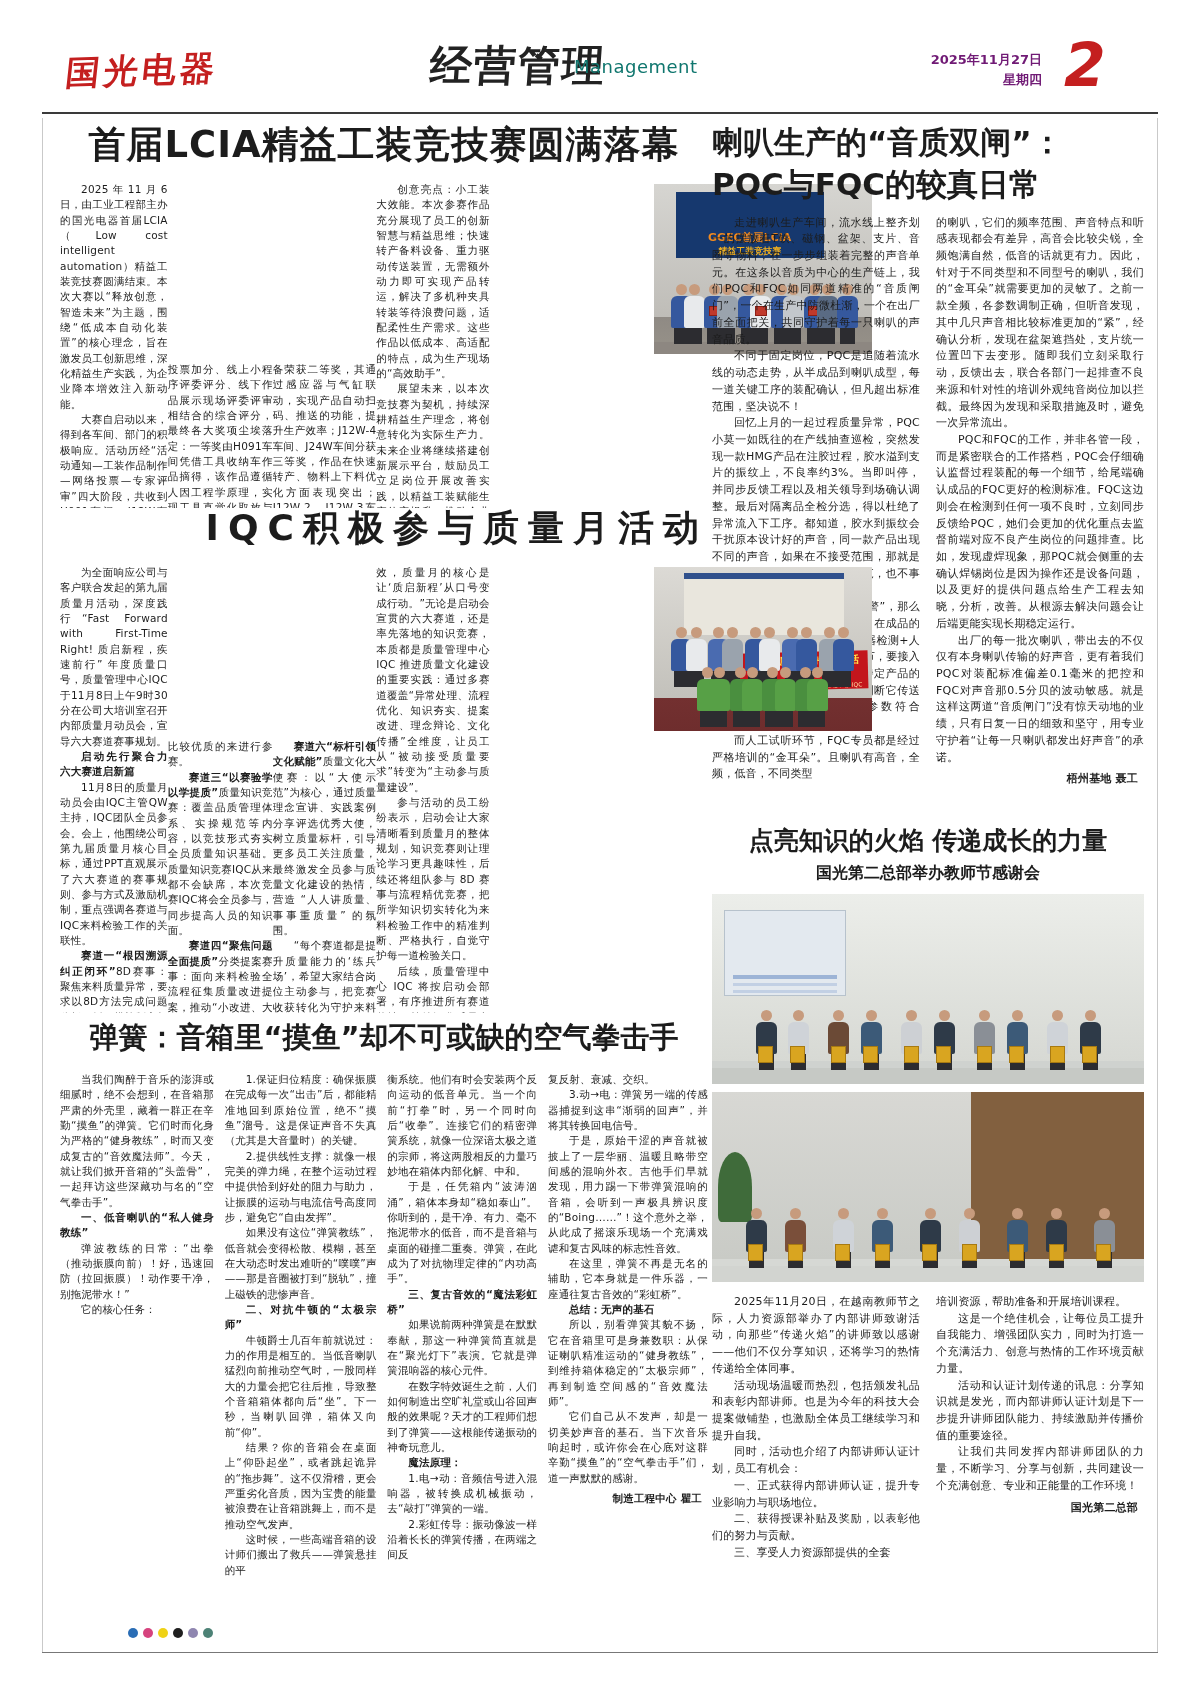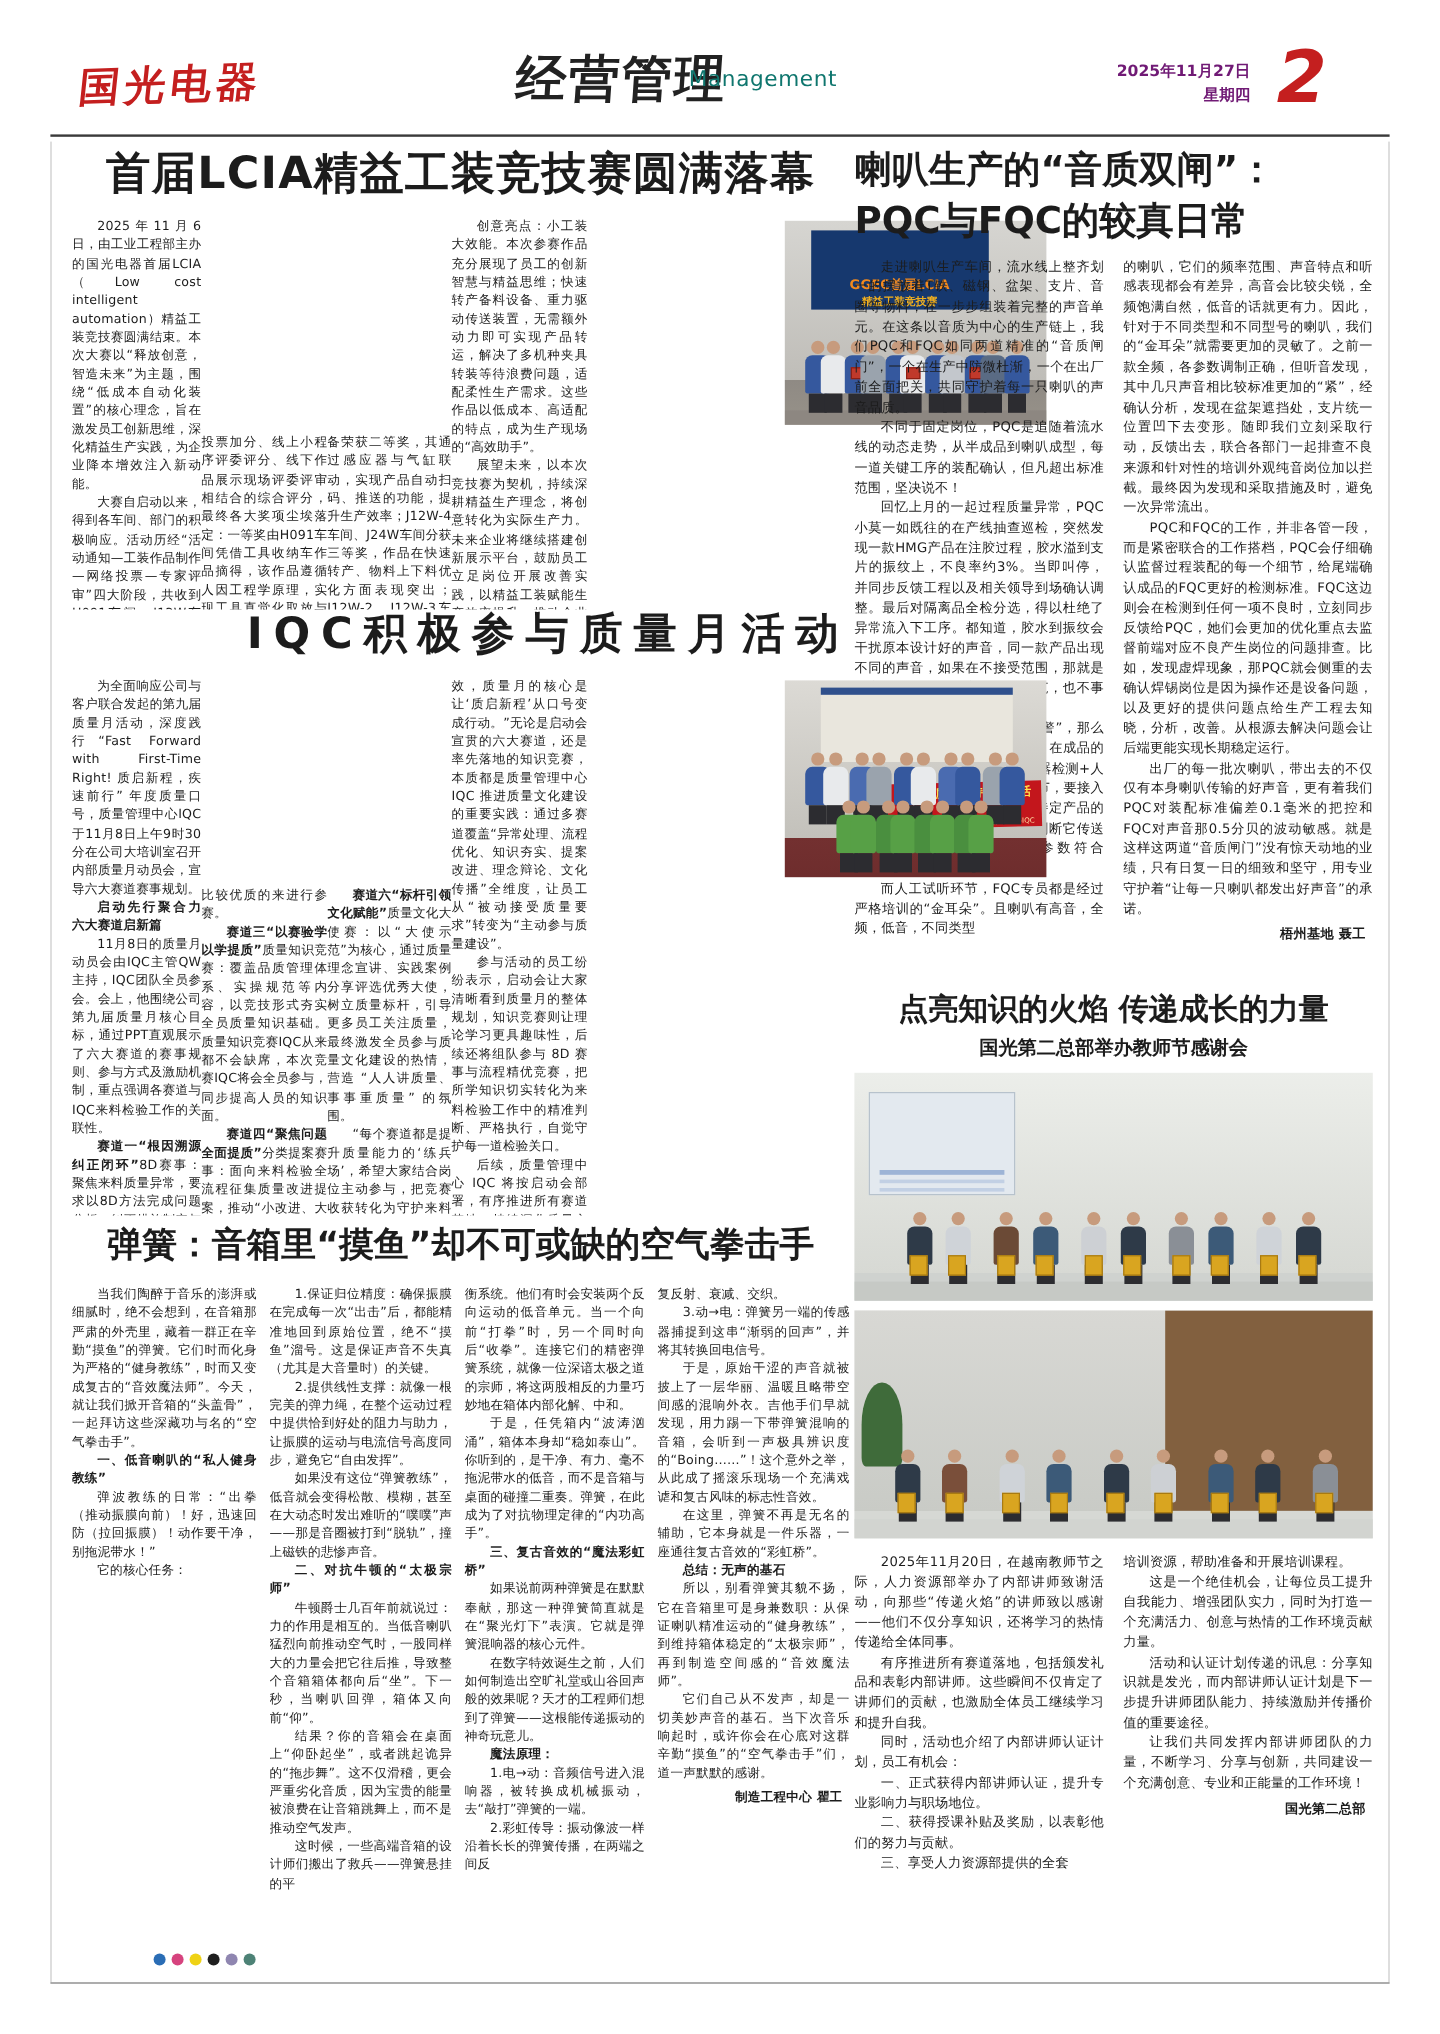--- a/index.html
+++ b/index.html
@@ -420,21 +420,21 @@
       <div class="person" style="left: 380px; bottom: 14px;">
         <i class="head"></i>
         <i class="torso" style="background:#8a8f96"></i>
         <i class="legs"></i>
         <i class="bag"></i>
       </div>
     </div>
   <div class="cols" style="height:366px;margin-top:12px;">
     <div class="col" style="width:208px;height:366px;">
         <p>2025年11月20日，在越南教师节之际，人力资源部举办了内部讲师致谢活动，向那些“传递火焰”的讲师致以感谢——他们不仅分享知识，还将学习的热情传递给全体同事。</p>
-        <p>有序推进所有赛道落地，包括颁发礼品和表彰内部讲师。这些瞬间不仅肯定了讲师们的贡献，也激励全体员工继续学习和提升自我。</p>
+        <p>活动现场温暖而热烈，包括颁发礼品和表彰内部讲师。也是为今年的科技大会提案做铺垫，也激励全体员工继续学习和提升自我。</p>
         <p>同时，活动也介绍了内部讲师认证计划，员工有机会：</p>
         <p>一、正式获得内部讲师认证，提升专业影响力与职场地位。</p>
         <p>二、获得授课补贴及奖励，以表彰他们的努力与贡献。</p>
         <p>三、享受人力资源部提供的全套</p>
       </div>
     <div class="col" style="width:208px;height:366px;">
       <span><p class="cont">培训资源，帮助准备和开展培训课程。</p><p>这是一个绝佳机会，让每位员工提升自我能力、增强团队实力，同时为打造一个充满活力、创意与热情的工作环境贡献力量。</p><p>活动和认证计划传递的讯息：分享知识就是发光，而内部讲师认证计划是下一步提升讲师团队能力、持续激励并传播价值的重要途径。</p><p>让我们共同发挥内部讲师团队的力量，不断学习、分享与创新，共同建设一个充满创意、专业和正能量的工作环境！</p></span>
       <p class="byline">国光第二总部</p>
     </div>
   </div>

